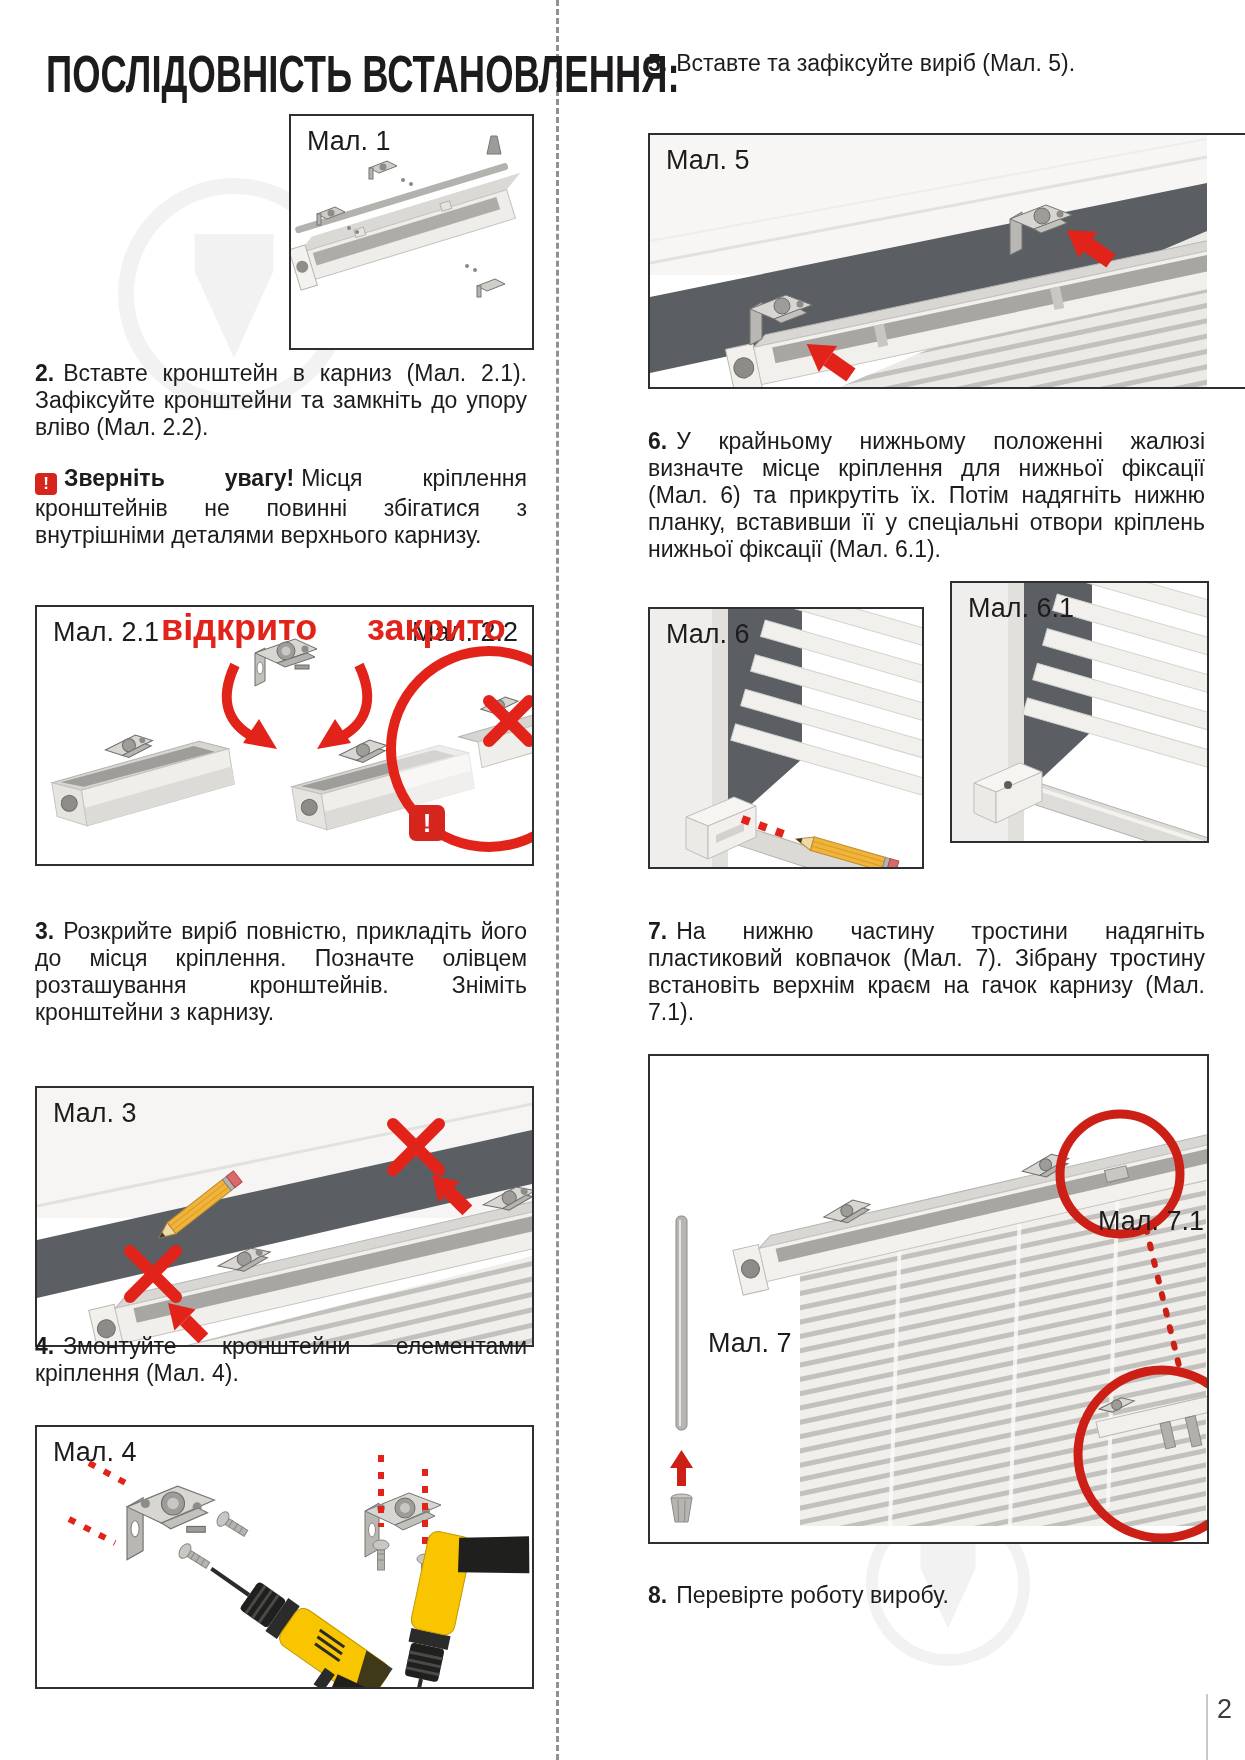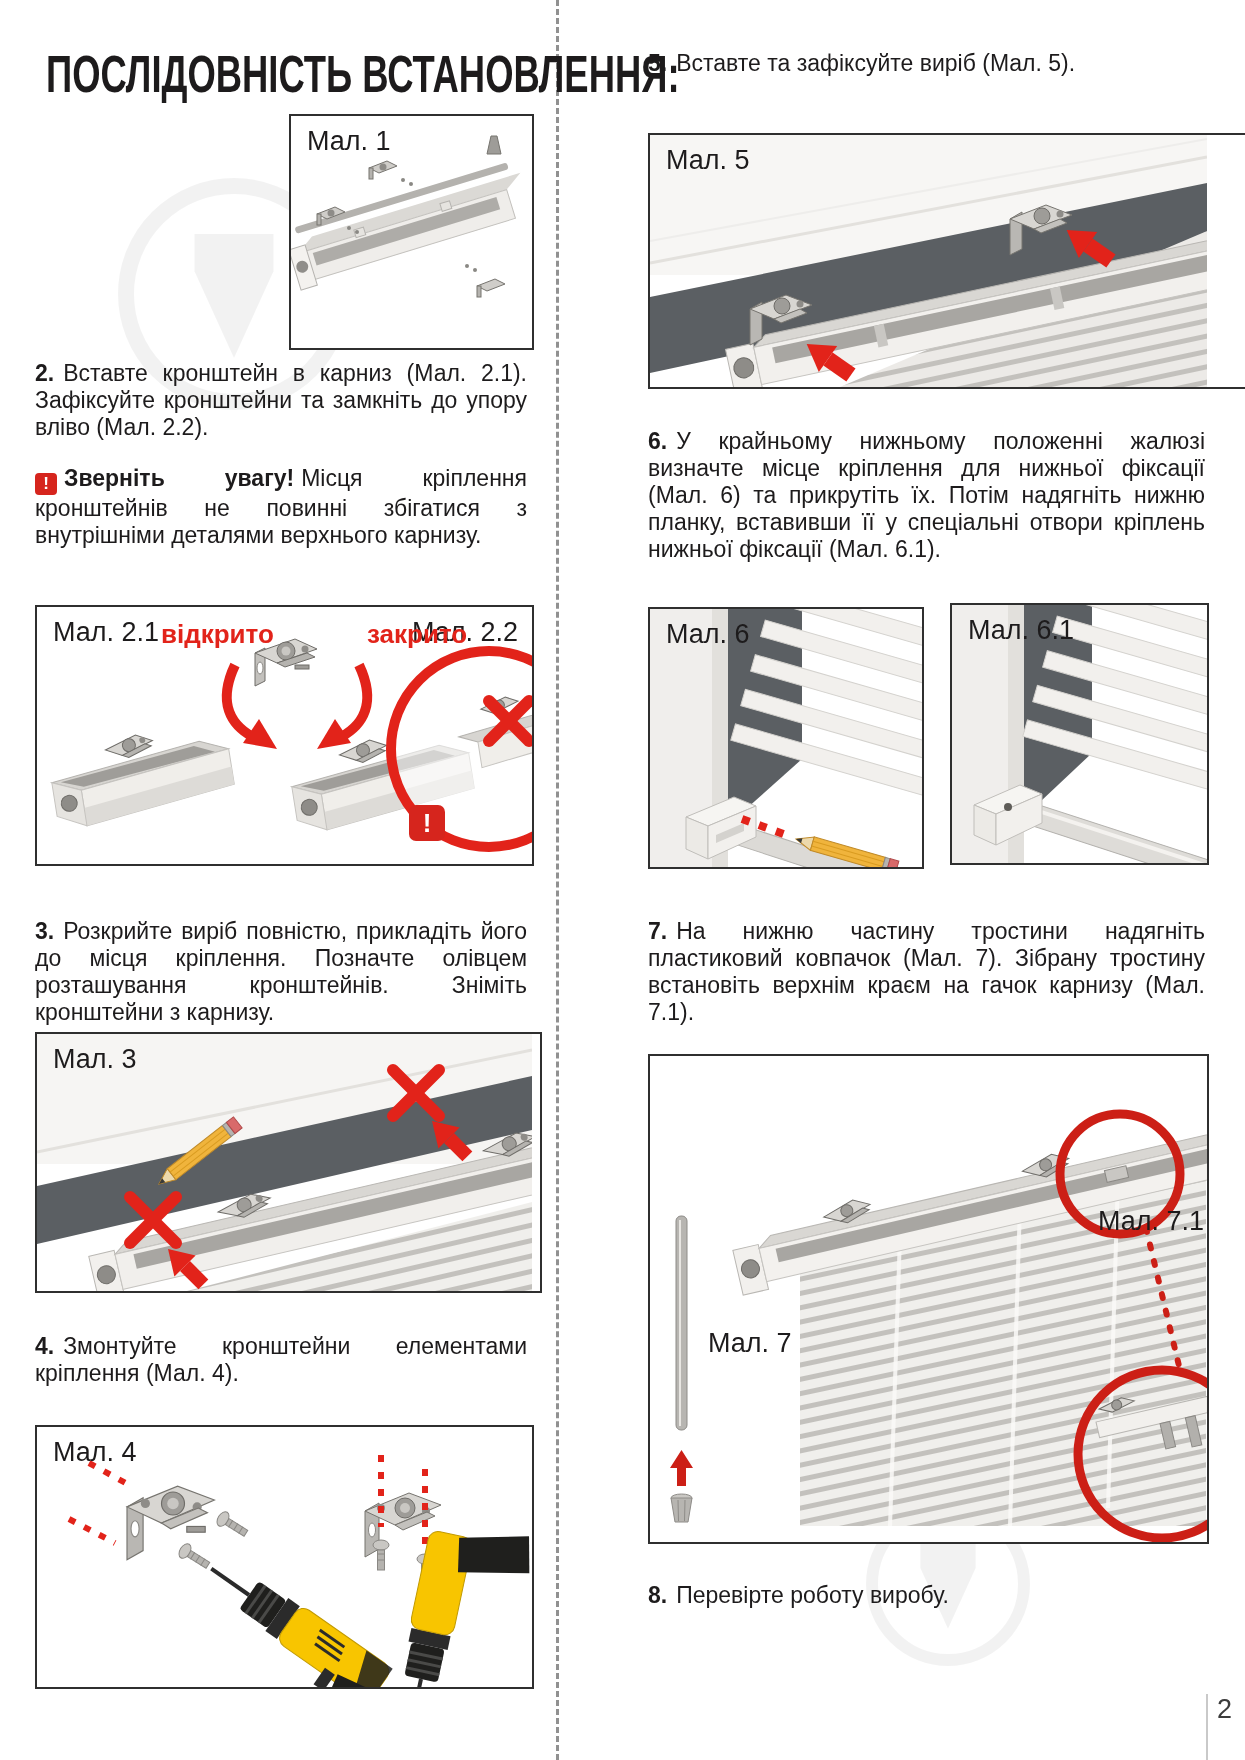--- a/index.html
+++ b/index.html
@@ -22,21 +22,21 @@
         color:#fff;font-weight:bold;text-align:center;line-height:22px;font-size:17px;
         vertical-align:-3px;margin-right:7px;}
   .warnline b{margin-right:7px;}
   
   .figbox{position:absolute;border:2px solid #2f2f2f;background:#fff;overflow:hidden;}
   .figbox svg{position:absolute;left:0;top:0;}
   .figlabel{position:absolute;top:10px;left:16px;font-size:27px;color:#1d1b1c;z-index:5;}
   .figlabel.right{left:auto;right:14px;}
   .figlabel.inner7{left:58px;top:272px;}
   .figlabel.inner71{left:448px;top:150px;}
-  .redlabel{position:absolute;top:12px;font-weight:bold;color:#e2231a;font-size:26px;z-index:5;}
+  .redlabel{position:absolute;top:0;font-weight:bold;color:#e2231a;font-size:36px;z-index:5;}
   .alert-badge{position:absolute;left:372px;top:198px;width:36px;height:36px;background:#d6251d;
         border-radius:7px;color:#fff;font-weight:bold;font-size:26px;text-align:center;
         line-height:36px;z-index:6;}
   
   .pageno{position:absolute;left:1206px;top:1694px;height:66px;border-left:2px solid #c9c9c9;
         padding-left:9px;font-size:27px;color:#3c3c3c;}
 </style>
 </head>
 <body>
 
@@ -173,21 +173,21 @@
           <line x1="492" y1="94" x2="452" y2="134"></line>
         </g>
       </g>
     </svg>
   </div>
 
   <p class="step" style="left:35px;top:918px;width:492px;">
     <b class="n">3.</b><span>Розкрийте виріб повністю, прикладіть його до місця кріплення. Позначте олівцем розташування кронштейнів. Зніміть кронштейни з карнизу.</span>
   </p>
 
-  <div class="figbox" style="left:35px;top:1032px;width:495px;height:257px;padding-left:8px;">
+  <div class="figbox" style="left:35px;top:1086px;width:495px;height:257px;">
     <span class="figlabel">Мал. 3</span>
     <svg width="495" height="257" viewBox="0 0 495 257">
       <defs>
         <pattern id="slatsA" width="10" height="15" patternUnits="userSpaceOnUse" patternTransform="rotate(-13)">
           <rect width="10" height="10" fill="#f0efec"></rect>
             <rect y="10" width="10" height="5" fill="#c3c1bd"></rect>
         </pattern>
       </defs>
       <rect x="0" y="0" width="495" height="130" fill="#f6f5f3"></rect>
       <line x1="0" y1="118" x2="495" y2="16" stroke="#e3e1dd" stroke-width="3"></line>
@@ -426,21 +426,21 @@
         <polygon points="0,0 6,-2.6 6,2.6" fill="#3a3a38"></polygon>
         <rect x="17" y="-7" width="74" height="14" fill="#f0b43c" stroke="#c08a28"></rect>
         <line x1="17" y1="-2.5" x2="91" y2="-2.5" stroke="#d99b20"></line>
         <line x1="17" y1="2.5" x2="91" y2="2.5" stroke="#d99b20"></line>
         <rect x="91" y="-7" width="5" height="14" fill="#b5b3af" stroke="#8a8884"></rect>
         <rect x="96" y="-7" width="9" height="14" fill="#d96a6a" stroke="#b04848"></rect>
       </g>
     </svg>
   </div>
 
-  <div class="figbox" style="left:950px;top:603px;width:255px;height:258px;">
+  <div class="figbox" style="left:950px;top:581px;width:255px;height:258px;">
     <span class="figlabel">Мал. 6.1</span>
     <svg width="255" height="258" viewBox="0 0 255 258">
       <rect x="0" y="0" width="56" height="258" fill="#f0eeec"></rect>
       <rect x="56" y="0" width="16" height="258" fill="#e2e0dc"></rect>
       <polygon points="72,0 140,0 140,148 72,212" fill="#5b5f63"></polygon>
       <g transform="rotate(16 170 90)">
         <rect x="86" y="-40" width="220" height="17" fill="#f2f0ed" stroke="#d4d2ce"></rect>
         <rect x="86" y="-4" width="220" height="17" fill="#f2f0ed" stroke="#d4d2ce"></rect>
         <rect x="86" y="32" width="220" height="17" fill="#f2f0ed" stroke="#d4d2ce"></rect>
         <rect x="86" y="68" width="220" height="17" fill="#f2f0ed" stroke="#d4d2ce"></rect>

